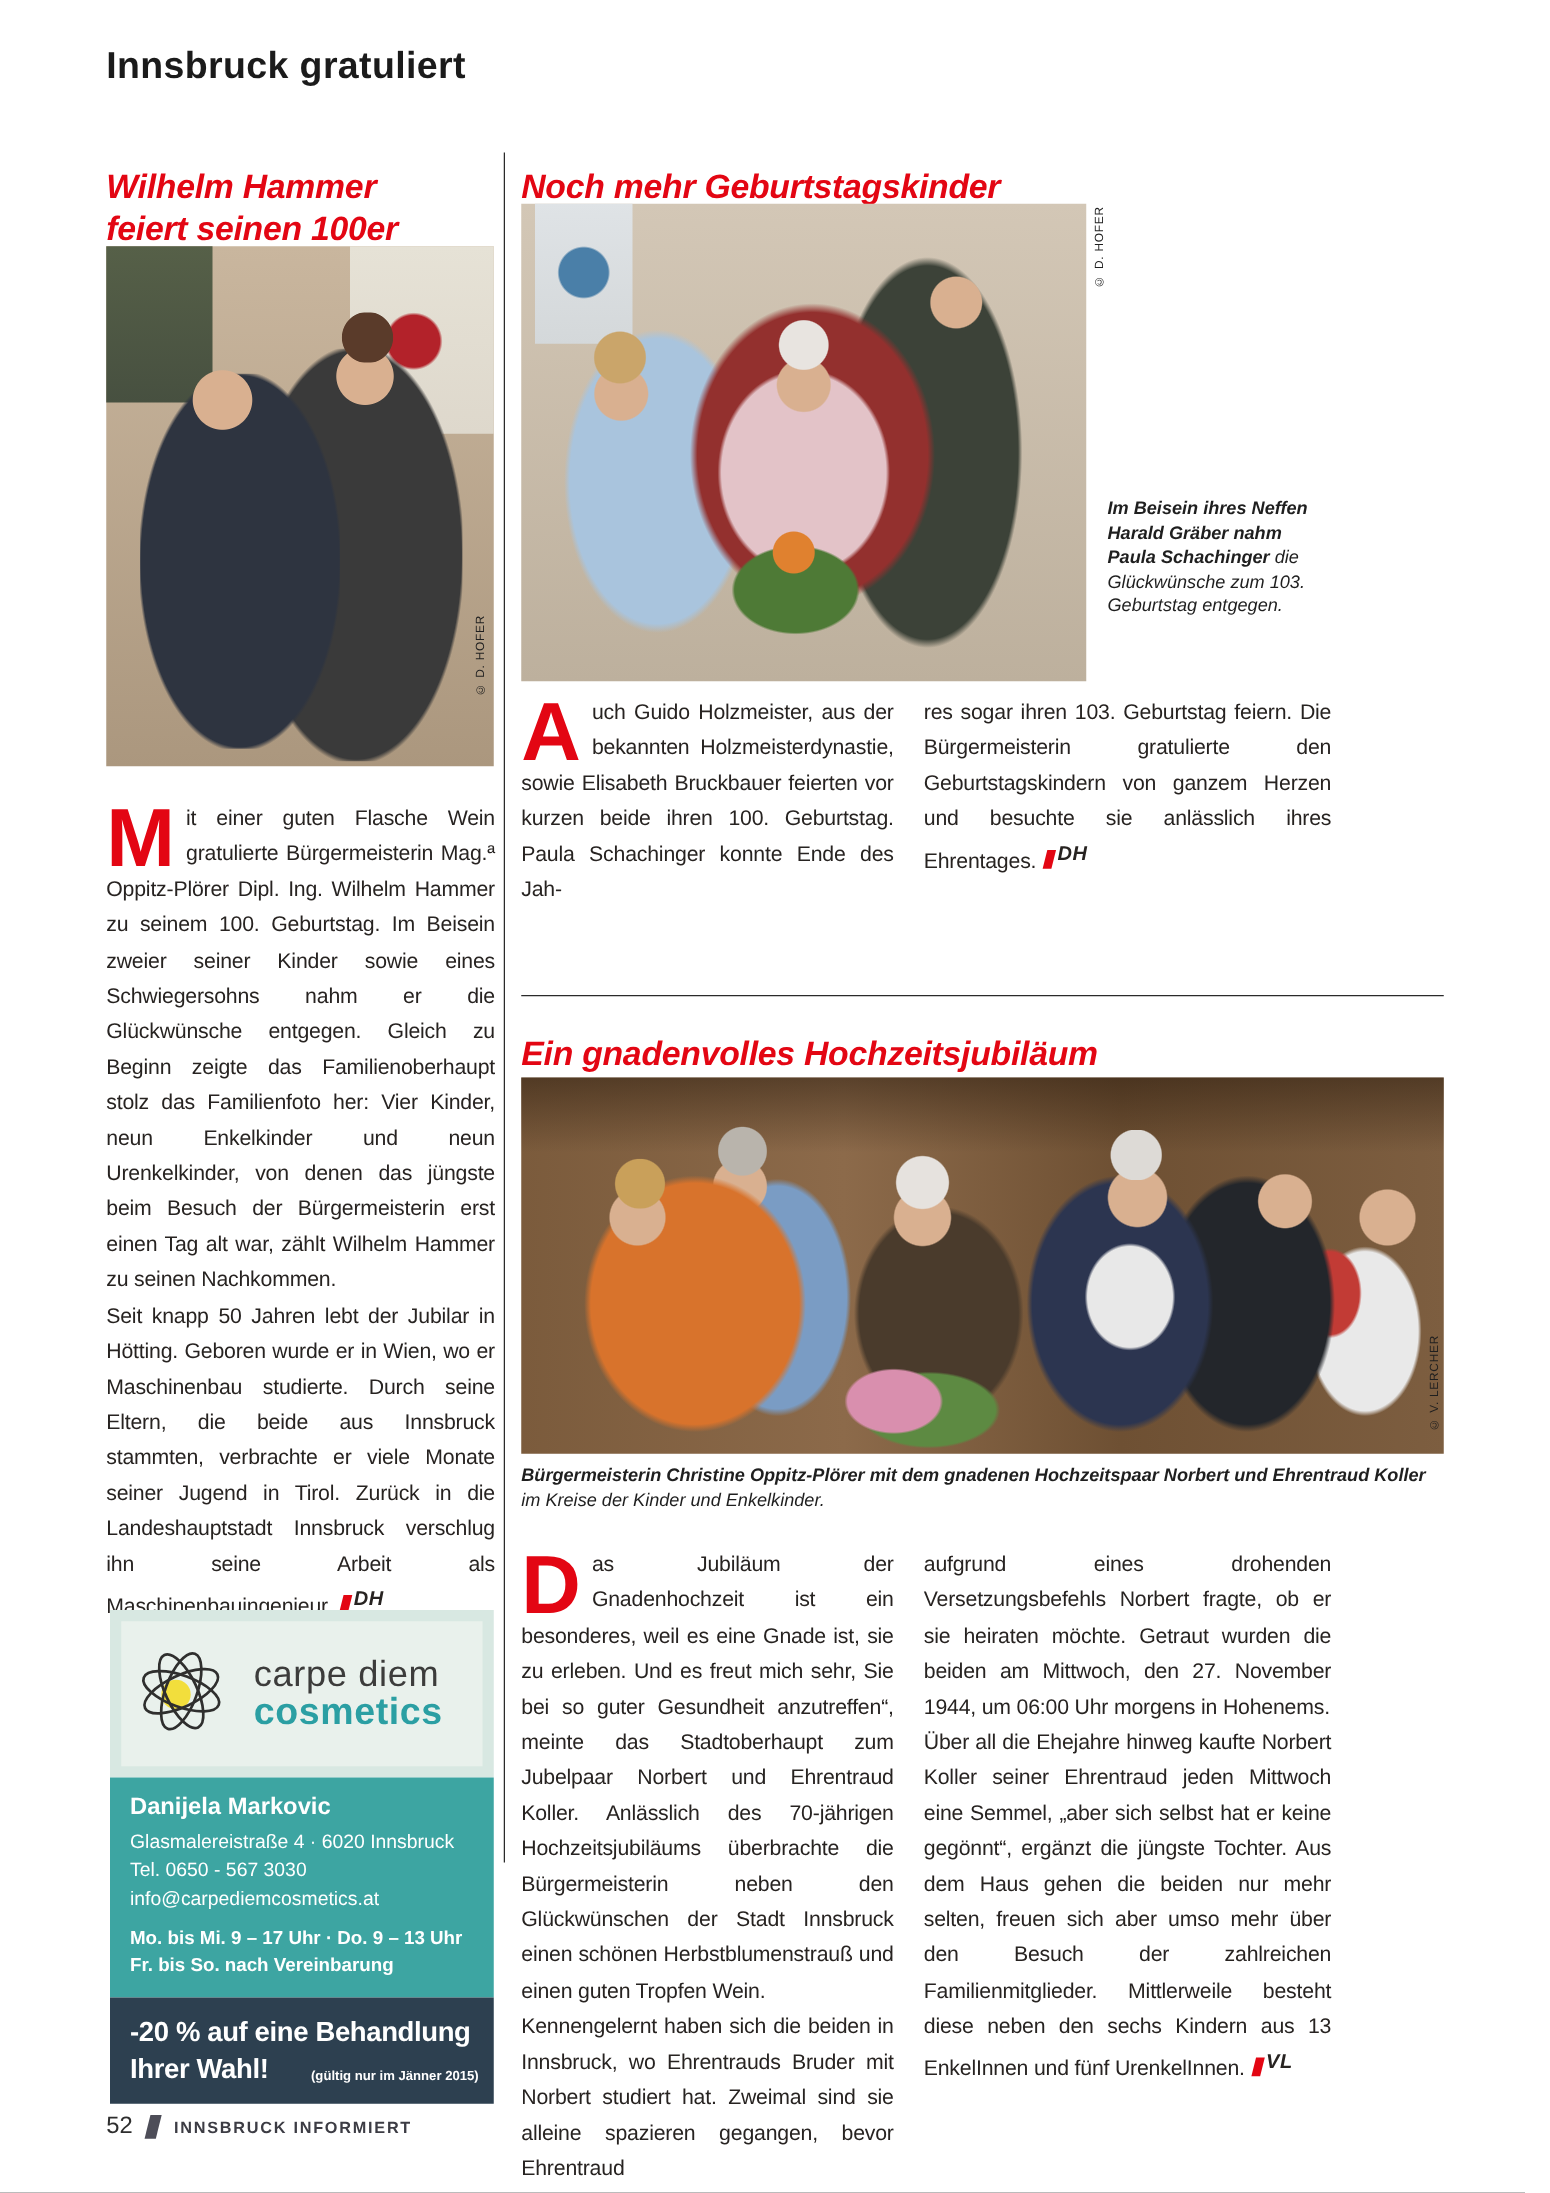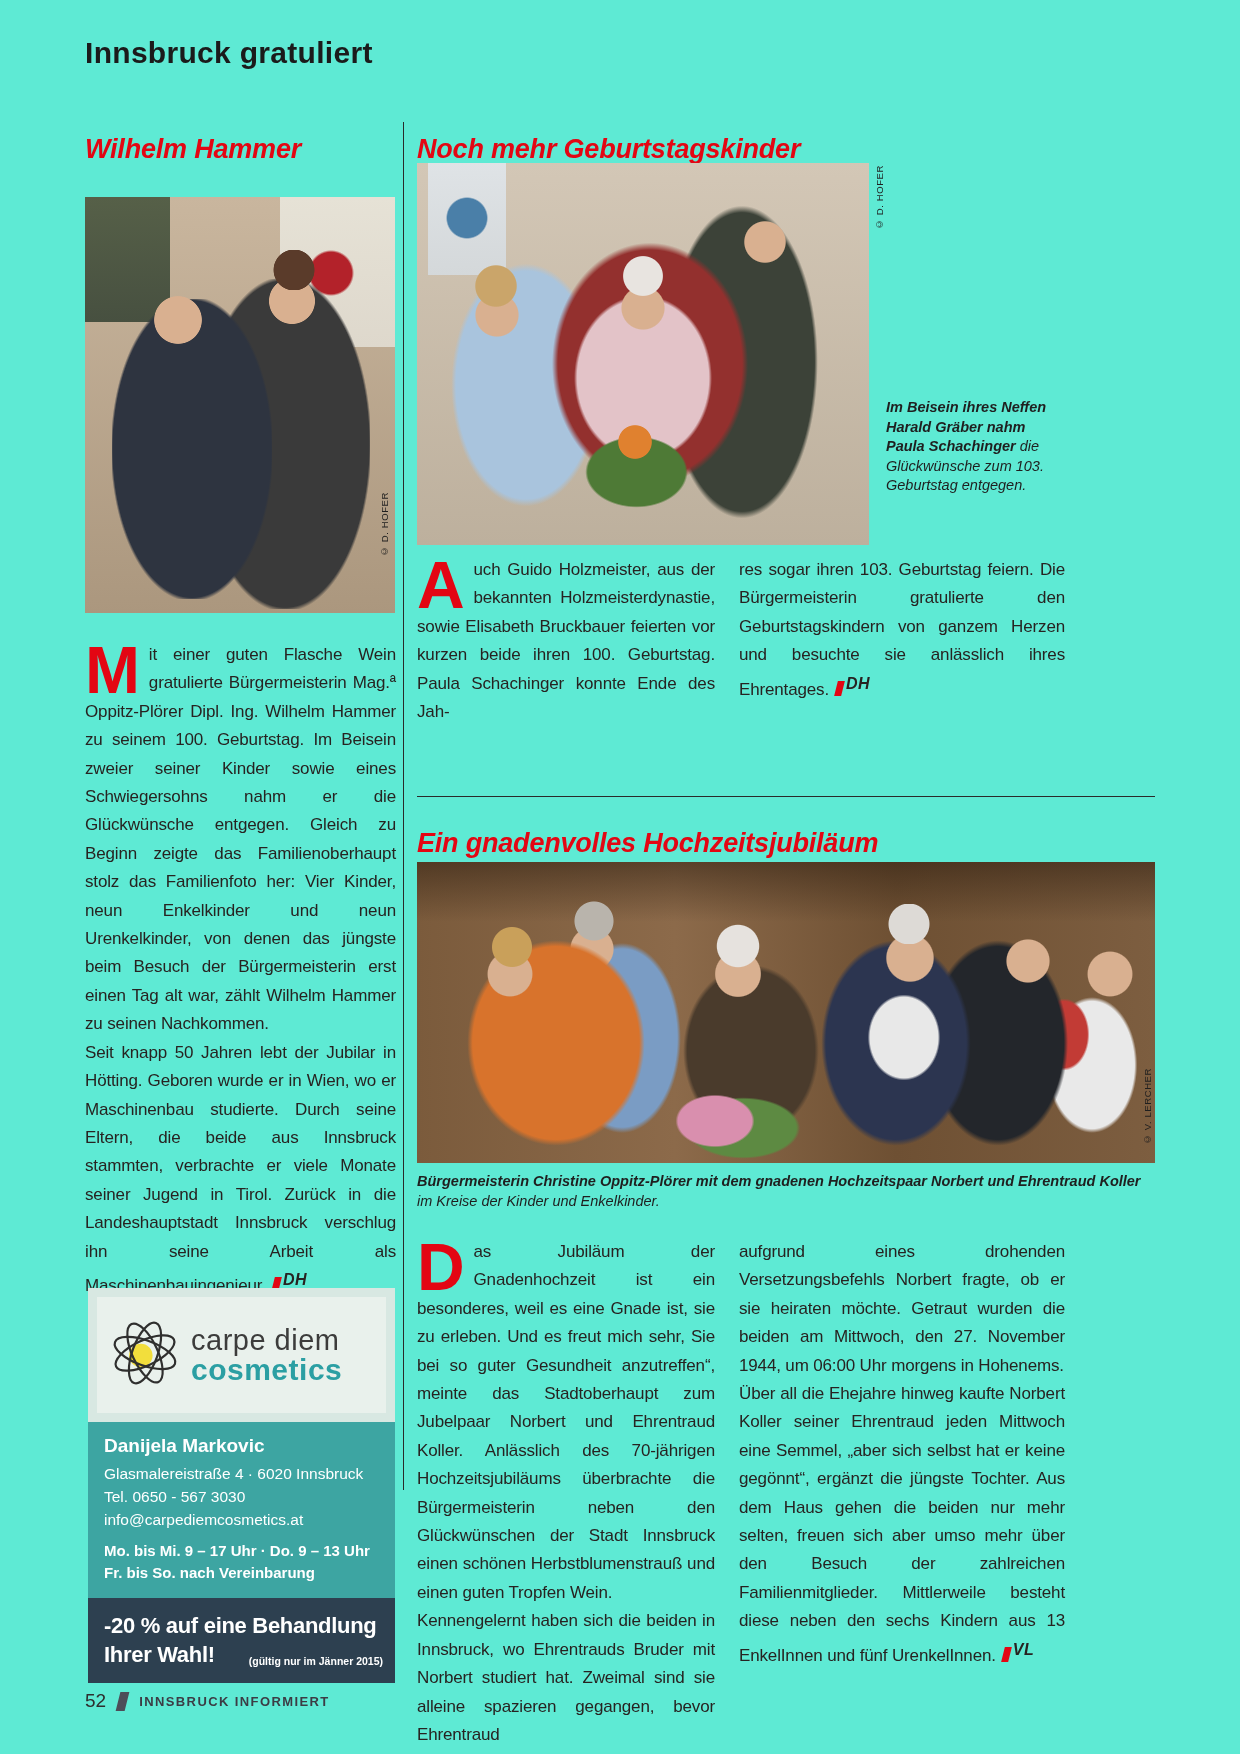--- a/index.html
+++ b/index.html
@@ -1,16 +1,16 @@
 <!DOCTYPE html>
 <html><head>
 <meta charset="utf-8">
 <style>
   html,body{margin:0;padding:0;background:#888;}
-  .page{position:relative;width:1240px;height:1754px;background:#5eead4;margin:0 auto;
+  .page{position:relative;width:1240px;height:1754px;background:#ffffff;margin:0 auto;
         font-family:"Liberation Sans","DejaVu Sans",sans-serif;color:#272321;overflow:hidden;}
   .abs{position:absolute;}
 
   
   .vrule{left:403px;top:122px;width:1px;height:1368px;background:#2a2a2a;}
   .hrule{left:417px;top:796px;width:738px;height:1px;background:#2a2a2a;}
 
   
   .section-title{left:85px;top:36px;font-size:30px;font-weight:700;letter-spacing:.3px;color:#1b1b1b;}
   .headline{color:#e30613;font-style:italic;font-weight:700;font-size:27px;line-height:34px;letter-spacing:-.2px;margin-top:20px;}
@@ -88,21 +88,21 @@
 
   .caption{font-style:italic;color:#1f1f1f;}
   .caption .cap-b{font-weight:700;text-align:right;}
   .caption-side{left:886px;top:398px;width:168px;font-size:14.5px;line-height:19.5px;}
   .caption-wide{left:417px;top:1171px;width:738px;font-size:14.5px;line-height:20px;}
 
   
   .ad{left:88px;top:1288px;width:307px;}
   .ad-logo{background:#d8e8e2;padding:9px;height:116px;}
   .ad-logo-panel{background:#e9f1ec;height:100%;display:flex;align-items:center;padding:0 6px;}
-  .ad-brand{margin-left:4px;}
+  .ad-brand{margin-left:16px;}
   .ad-brand-1{font-size:29px;color:#3c3c3b;letter-spacing:.5px;line-height:30px;}
   .ad-brand-2{font-size:30px;font-weight:700;color:#2b9fa3;letter-spacing:.5px;line-height:30px;}
   .ad-contact{background:#3da5a2;color:#fff;padding:13px 16px 14px;}
   .ad-name{font-size:19px;font-weight:700;margin-bottom:5px;}
   .ad-line{font-size:15.5px;line-height:23px;}
   .ad-hours{font-size:15px;font-weight:700;line-height:22px;margin-top:9px;}
   .ad-offer{background:#2d4050;color:#fff;padding:13px 16px 14px;position:relative;}
   .ad-offer-line{font-size:22px;font-weight:700;line-height:29px;letter-spacing:-.3px;}
   .ad-offer-note{position:absolute;right:12px;bottom:16px;font-size:10.5px;font-weight:700;}
 
@@ -117,20 +117,21 @@
 
 <div class="page">
 
   <div class="abs section-title">Innsbruck gratuliert</div>
 
   <div class="abs vrule"></div>
   <div class="abs hrule"></div>
 
   <div class="abs headline" style="left:85px;top:112px;width:312px;">
     <div>Wilhelm Hammer</div>
+    <div>feiert seinen 100er</div>
   </div>
 
   <div class="abs photo photo-hammer"></div>
   <div class="abs credit-vert" style="left:379px;top:492px;">© D. HOFER</div>
 
   <div class="abs bodytext" style="left:85px;top:641px;width:311px;">
     <p><span class="dropcap">M</span><span>it einer guten Flasche Wein gratulierte Bürgermeisterin Mag.ª Oppitz-Plörer Dipl. Ing. Wilhelm Hammer zu seinem 100. Geburtstag. Im Beisein zweier seiner Kinder sowie eines Schwiegersohns nahm er die Glückwünsche entgegen. Gleich zu Beginn zeigte das Familienoberhaupt stolz das Familienfoto her: Vier Kinder, neun Enkelkinder und neun Urenkelkinder, von denen das jüngste beim Besuch der Bürgermeisterin erst einen Tag alt war, zählt Wilhelm Hammer zu seinen Nachkommen.</span></p>
     <p><span>Seit knapp 50 Jahren lebt der Jubilar in Hötting. Geboren wurde er in Wien, wo er Maschinenbau studierte. Durch seine Eltern, die beide aus Innsbruck stammten, verbrachte er viele Monate seiner Jugend in Tirol. Zurück in die Landeshauptstadt Innsbruck verschlug ihn seine Arbeit als Maschinenbauingenieur.</span><span class="endmark"></span><span class="initials">DH</span></p>
   </div>
 

